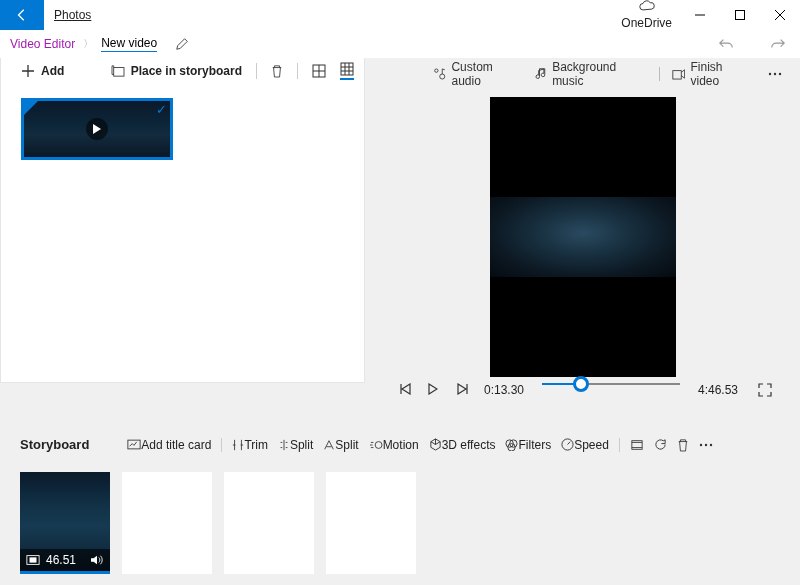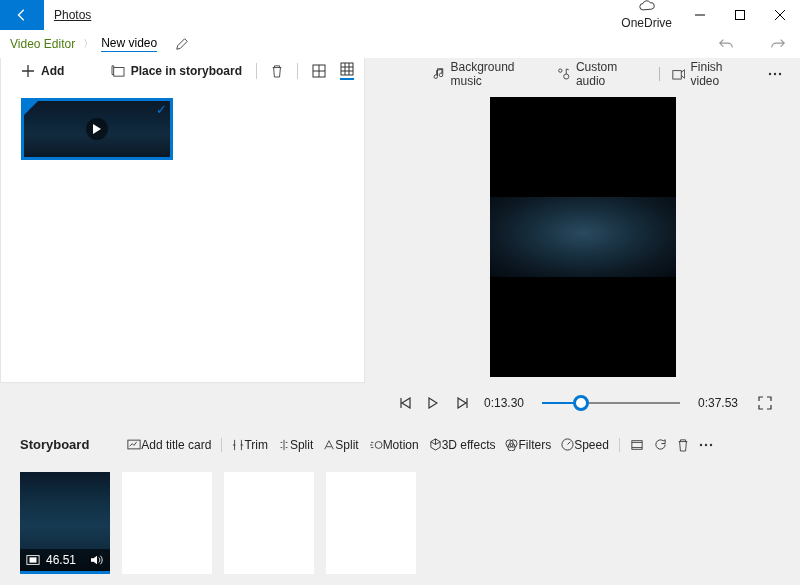--- a/index.html
+++ b/index.html
@@ -4,21 +4,21 @@
 <style>
 * { margin: 0; padding: 0; box-sizing: border-box; font-family: "Segoe UI", Arial, sans-serif; }
 body { width: 800px; height: 585px; background: #f0f0f0; overflow: hidden; font-size: 12px; color: #222; }
 .titlebar { height: 30px; background: #fff; display: flex; align-items: center; }
 .back-btn { width: 44px; height: 30px; background: #0078d4; display: flex; align-items: center; justify-content: center; }
 .titlebar-title { padding-left: 10px; font-size: 12px; text-decoration: underline; }
 .titlebar-spacer { flex: 1; }
 .titlebar-item { display: flex; align-items: center; gap: 5px; padding: 0 8px; height: 30px; font-size: 12px; flex-direction: column; }
 .win-btn { width: 40px; height: 30px; display: flex; align-items: center; justify-content: center; }
 .subheader { height: 28px; background: #fff; display: flex; align-items: center; padding-left: 10px; gap: 8px; font-size: 12px; }
-.bc { color: #4d7c0f; }
+.bc { color: #a21caf; }
 .bc-active { color: #000; border-bottom: 1.5px solid #0078d4; padding-bottom: 1px; }
 .chev { color: #999; font-size: 10px; }
 .main { display: flex; height: 325px; }
 .library-panel { width: 365px; background: #fff; border: 1px solid #e5e5e5; border-top: none; display: flex; flex-direction: column; }
 .lib-header { display: flex; align-items: center; padding: 18px 16px 12px 20px; }
 .lib-title { font-weight: 600; font-size: 13px; flex: 1; }
 .lib-toolbar { display: flex; align-items: center; padding: 4px 10px 10px 20px; gap: 14px; font-weight: bold; }
 .lib-btn { display: flex; align-items: center; gap: 6px; font-size: 12px; }
 .sep { width: 1px; height: 16px; background: #ccc; }
 .thumb-wrap { padding: 8px 20px; }
@@ -26,21 +26,21 @@
 .clip-thumb::before { content:""; position:absolute; top:0; left:0; border-top:14px solid #0078d4; border-right:14px solid transparent; }
 .check { position:absolute; top:1px; right:3px; color:#0078d4; font-size:13px; }
 .play-badge { position:absolute; top:50%; left:50%; transform:translate(-50%,-50%); width:22px; height:22px; border-radius:50%; background:rgba(0,0,0,0.55); display:flex; align-items:center; justify-content:center; }
 .preview { flex:1; display:flex; flex-direction:column; padding: 0 18px 0 18px; }
 .preview-toolbar { height: 32px; display:flex; align-items:center; justify-content:flex-start; gap: 12px; padding-left: 50px; font-size: 12px; color:#333; }
 .prev-btn { display:flex; align-items:center; gap:5px; }
 .psep { width:1px; height:14px; background:#bbb; }
 .video-box { flex:1; display:flex; align-items:center; justify-content:center; }
 .video { width: 186px; height: 280px; background:#000; display:flex; align-items:center; justify-content:center; }
 .video-inner { width:100%; height:80px; background: radial-gradient(ellipse at 50% 45%, #2a4a60 0%, #183040 35%, #0c1822 70%, #050a10 100%); }
-.transport { height: 40px; display:flex; align-items:center; gap:12px; padding: 0 4px; }
+.transport { height: 40px; display:flex; align-items:flex-start; gap:12px; padding: 0 4px; }
 .t-btn { width:16px; text-align:center; color:#444; }
 .time { font-size:12px; }
 .slider { flex:1; height:2px; background:#888; position:relative; margin:0 6px; }
 .slider-fill { position:absolute; left:0; top:0; height:2px; background:#0078d4; }
 .slider-knob { position:absolute; top:50%; transform:translate(-50%,-50%); width:16px; height:16px; border-radius:50%; background:#fff; border:3px solid #0078d4; }
 .storyboard { padding: 14px 18px 0 20px; }
 .sb-head { display:flex; align-items:center; gap:10px; font-size:12px; margin-bottom:20px; }
 .sb-title { font-weight:600; font-size:13px; margin-right: 28px; }
 .sb-btn { display:flex; align-items:center; }
 .ssep { width:1px; height:14px; background:#ccc; }
@@ -151,32 +151,32 @@
             </svg>
         </div>
         <div class="check">✓</div>
       </div>
     </div>
   </div>
 
   <div class="preview">
     <div class="preview-toolbar">
       <div class="prev-btn">
-        <svg width="13" height="14" viewBox="0 0 14 16">
-            <path d="M5 2v9a2 2 0 11-1-1.7V4l7-2v7a2 2 0 11-1-1.7V2z" fill="none" stroke="#333"></path>
-          </svg>
-        <span>Background music</span>
-      </div>
-      <div class="prev-btn">
         <svg width="14" height="14" viewBox="0 0 16 16">
             <circle cx="11" cy="11" r="3" fill="none" stroke="#333"></circle>
             <path d="M11 8V2l3 1" fill="none" stroke="#333"></path>
             <circle cx="4" cy="4" r="2" fill="none" stroke="#333"></circle>
           </svg>
         <span>Custom audio</span>
+      </div>
+      <div class="prev-btn">
+        <svg width="13" height="14" viewBox="0 0 14 16">
+            <path d="M5 2v9a2 2 0 11-1-1.7V4l7-2v7a2 2 0 11-1-1.7V2z" fill="none" stroke="#333"></path>
+          </svg>
+        <span>Background music</span>
       </div>
       <div class="psep"></div>
       <div class="prev-btn">
         <svg width="14" height="12" viewBox="0 0 16 14">
             <rect x="1" y="3" width="10" height="10" fill="none" stroke="#333"></rect>
             <path d="M11 5l4-3v10l-4-3" fill="none" stroke="#333"></path>
           </svg>
         <span>Finish video</span>
       </div>
       <span style="margin-left:4px">
@@ -209,21 +209,21 @@
   <span class="t-btn">
     <svg width="12" height="12" viewBox="0 0 12 12">
         <path d="M2 1v10l8-5zM11 1v10" stroke="#333" fill="none" stroke-width="1.2"></path>
       </svg>
   </span>
   <span class="time">0:13.30</span>
   <div class="slider">
     <div class="slider-fill" id="sfill" style="width: 28%;"></div>
     <div class="slider-knob" id="sknob" style="left: 28%;"></div>
   </div>
-  <span class="time">0:37.53</span>
+  <span class="time">4:46.53</span>
   <span class="t-btn" style="margin-left:8px">
     <svg width="14" height="14" viewBox="0 0 14 14">
         <path d="M1 5V1h4M9 1h4v4M13 9v4H9M5 13H1V9" stroke="#333" fill="none" stroke-width="1.2"></path>
       </svg>
   </span>
 </div>
 
 <div class="storyboard">
   <div class="sb-head">
     <div class="sb-title">Storyboard</div>

